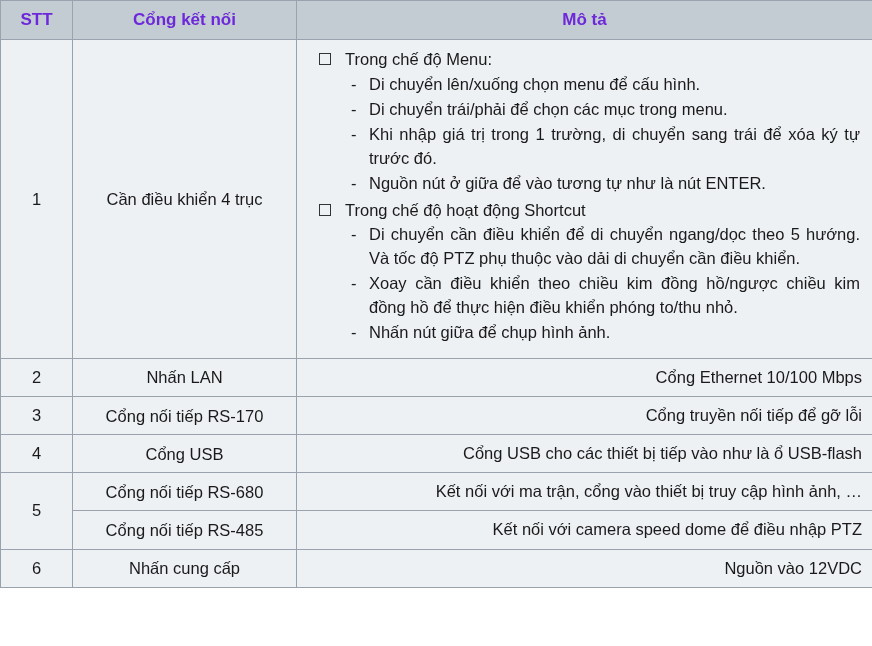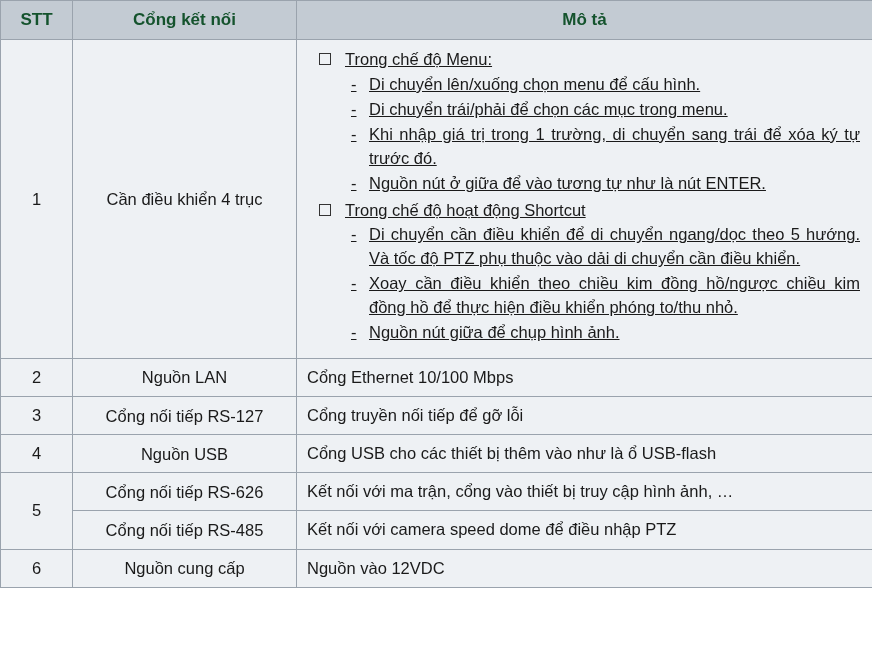--- a/index.html
+++ b/index.html
@@ -27,55 +27,54 @@
     border: 1px solid #9aa3ad;
     vertical-align: middle;
     box-sizing: border-box;
   }
   thead th {
     background: #c3cbd3;
     font-weight: bold;
     font-size: 17px;
     text-align: center;
     padding: 9px 4px;
-    color: #14532d;
+    color: #6d28d9;
     border-top: 1px solid #9aa3ad;
   }
   .col-stt { width: 72px; }
   .col-port { width: 224px; }
   .col-desc { width: 576px; }
 
   tbody td {
     background: #eef1f4;
     font-size: 16.5px;
   }
   td.stt {
     text-align: center;
     padding: 6px 2px;
   }
   td.port {
     text-align: center;
     padding: 6px 8px;
     line-height: 1.35;
   }
   td.desc {
-    text-align: left;
+    text-align: right;
     padding: 7px 10px;
     line-height: 1.4;
   }
   td.desc-rich {
     text-align: left;
     padding: 8px 12px 10px 14px;
     vertical-align: top;
   }
   ul.blocks {
     list-style: none;
     margin: 0;
     padding: 0;
-    text-decoration: underline;
   }
   ul.blocks > li {
     margin: 0 0 2px 0;
   }
   .block-head {
     display: flex;
     align-items: flex-start;
     font-size: 16.5px;
     line-height: 1.45;
     margin-bottom: 1px;
@@ -167,57 +166,57 @@
                 <li>
                   <span class="dash">-</span>
                   <span class="sub-text">Di chuyển cần điều khiển để di chuyển ngang/dọc theo 5 hướng. Và tốc độ PTZ phụ thuộc vào dải di chuyển cần điều khiển.</span>
                 </li>
                 <li>
                   <span class="dash">-</span>
                   <span class="sub-text">Xoay cần điều khiển theo chiều kim đồng hồ/ngược chiều kim đồng hồ để thực hiện điều khiển phóng to/thu nhỏ.</span>
                 </li>
                 <li>
                   <span class="dash">-</span>
-                  <span class="sub-text">Nguồn nút giữa để chụp hình ảnh.</span>
+                  <span class="sub-text">Nhấn nút giữa để chụp hình ảnh.</span>
                 </li>
               </ul>
             </li>
           </ul>
         </td>
       </tr>
 
       <tr>
         <td class="stt">2</td>
-        <td class="port">Nguồn LAN</td>
+        <td class="port">Nhấn LAN</td>
         <td class="desc">Cổng Ethernet 10/100 Mbps</td>
       </tr>
 
       <tr>
         <td class="stt">3</td>
-        <td class="port">Cổng nối tiếp RS-127</td>
+        <td class="port">Cổng nối tiếp RS-170</td>
         <td class="desc">Cổng truyền nối tiếp để gỡ lỗi</td>
       </tr>
 
       <tr>
         <td class="stt">4</td>
-        <td class="port">Nguồn USB</td>
-        <td class="desc">Cổng USB cho các thiết bị thêm vào như là ổ USB-flash</td>
+        <td class="port">Cổng USB</td>
+        <td class="desc">Cổng USB cho các thiết bị tiếp vào như là ổ USB-flash</td>
       </tr>
 
       <tr>
         <td class="stt" rowspan="2">5</td>
-        <td class="port">Cổng nối tiếp RS-626</td>
+        <td class="port">Cổng nối tiếp RS-680</td>
         <td class="desc">Kết nối với ma trận, cổng vào thiết bị truy cập hình ảnh, …</td>
       </tr>
       <tr>
         <td class="port">Cổng nối tiếp RS-485</td>
         <td class="desc">Kết nối với camera speed dome để điều nhập PTZ</td>
       </tr>
 
       <tr>
         <td class="stt">6</td>
-        <td class="port">Nguồn cung cấp</td>
+        <td class="port">Nhấn cung cấp</td>
         <td class="desc">Nguồn vào 12VDC</td>
       </tr>
 
     </tbody>
   </table>
 </div>
 
 </body></html>

